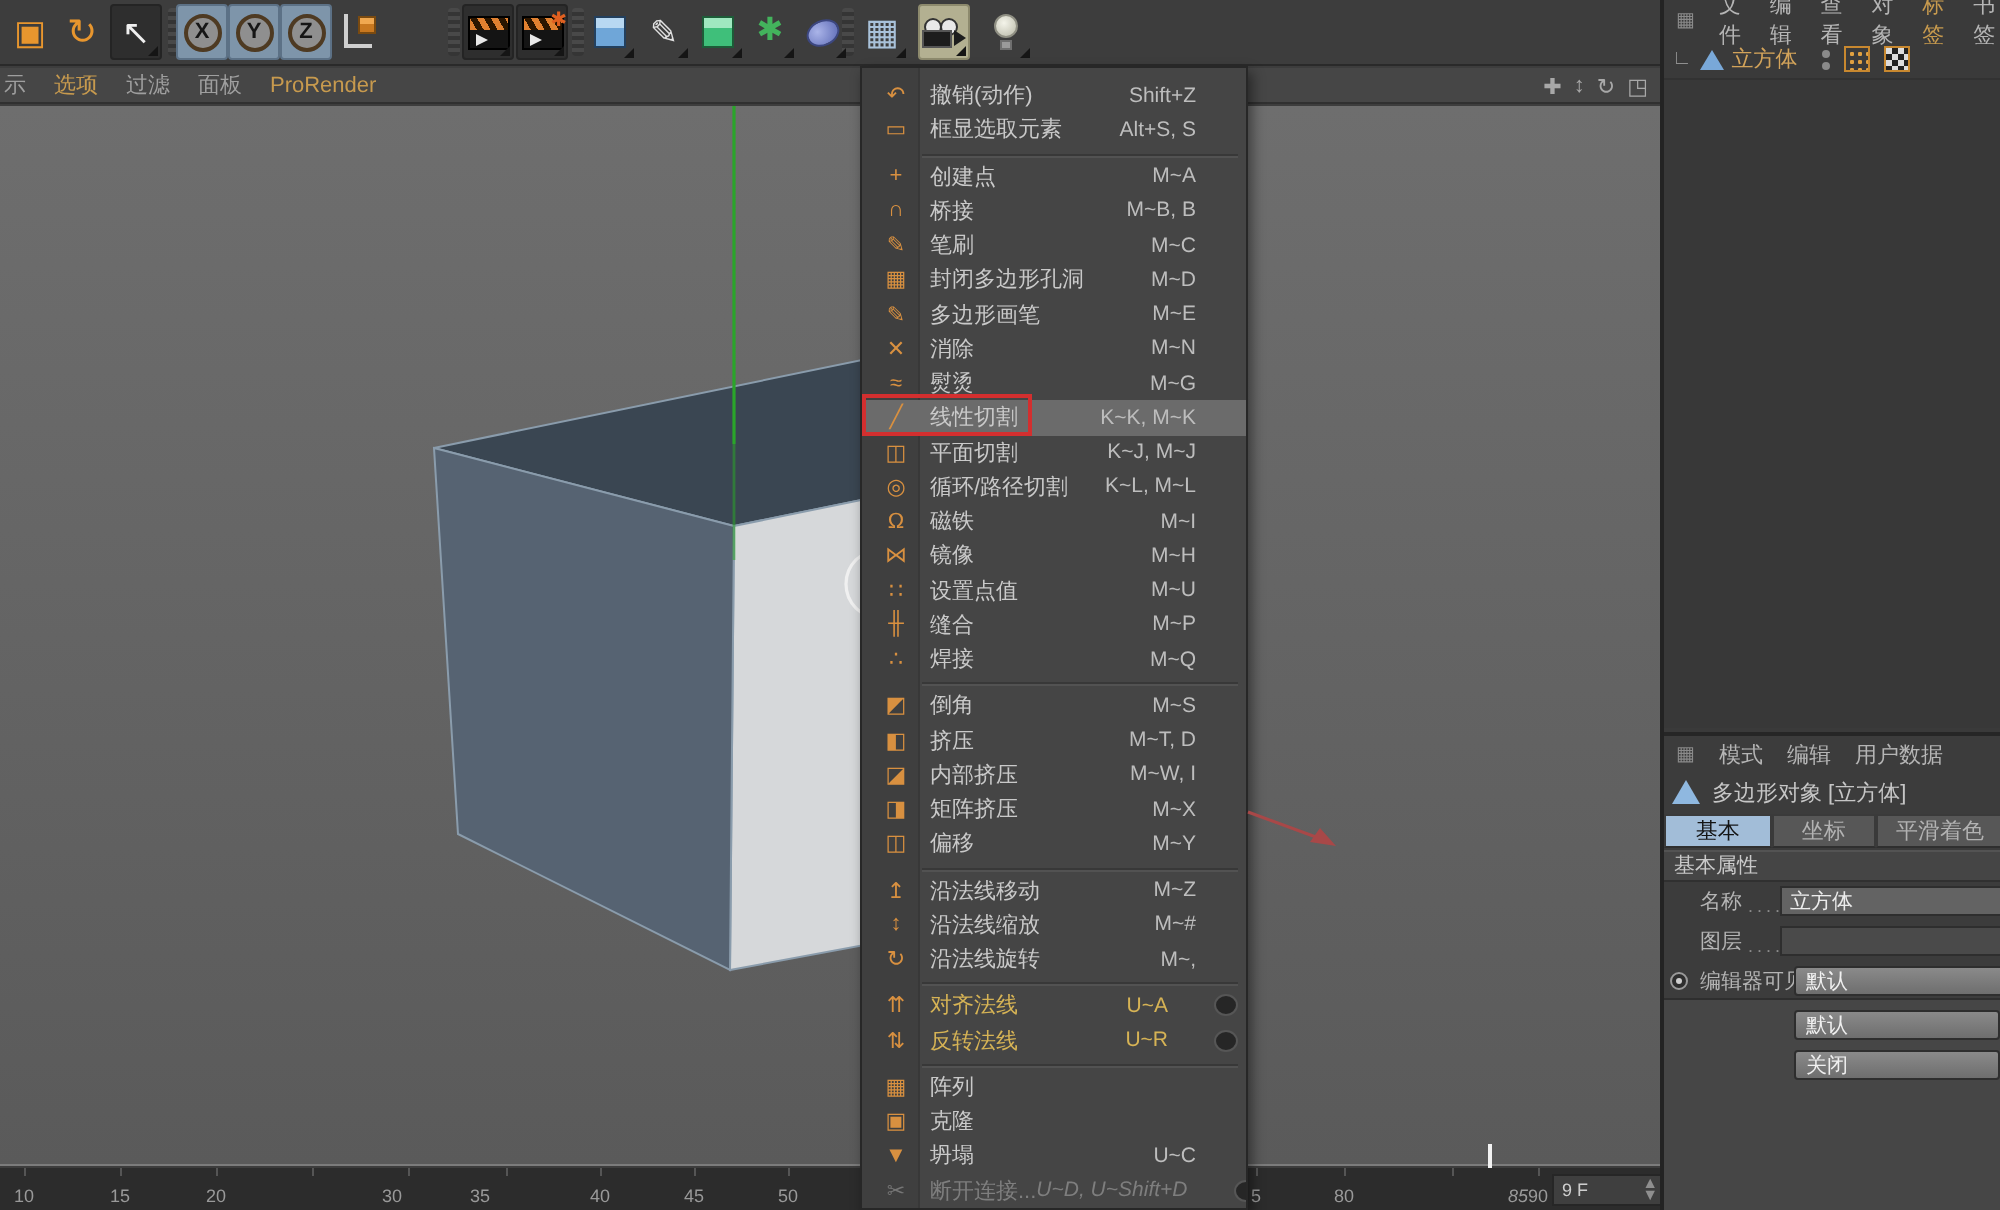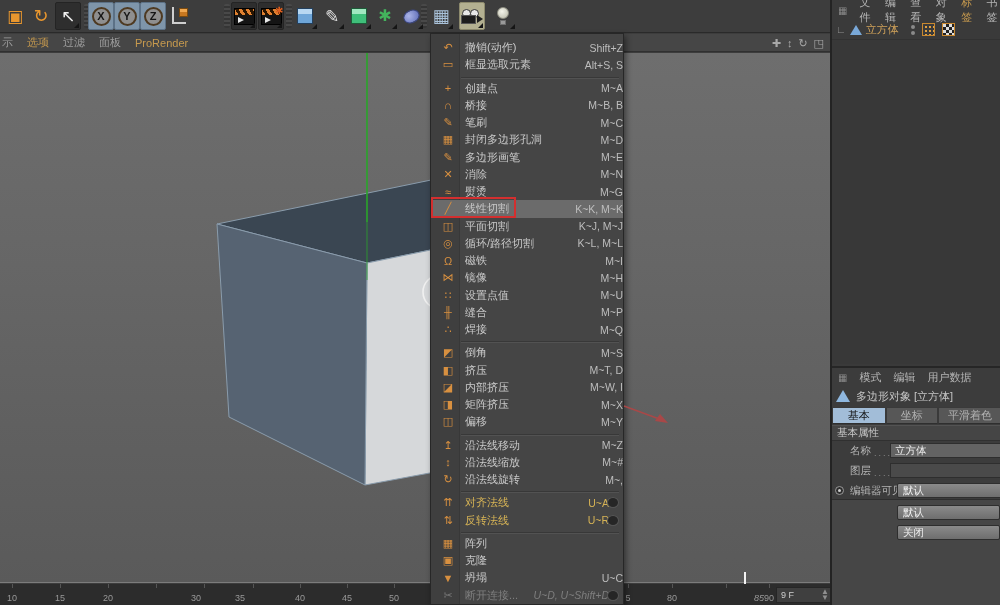--- a/index.html
+++ b/index.html
@@ -63,21 +63,21 @@
   #ctxmenu::before{content:"";position:absolute;left:0;top:0;width:28px;height:100%;background:#3f3f3f;border-right:1px solid #383838;}
   .cm-sep{height:6px;position:relative;}
   .cm-sep::after{content:"";position:absolute;left:30px;right:4px;top:3px;height:1px;background:#383838;box-shadow:0 1px 0 #525252;}
   .cm-item{position:relative;height:17.25px;display:flex;align-items:center;font-size:11px;color:#c9c9c9;padding-left:6px;}
   .cm-item.hl{background:#6b6b6b;}
   .cm-item.gold{color:#d6b355;}
   .cm-item.disabled{color:#7e7e7e;}
   .cm-ic{width:22px;text-align:center;font-size:11px;color:#d89040;flex:0 0 22px;}
   .cm-item.disabled .cm-ic{color:#767676;}
   .cm-lab{padding-left:6px;white-space:nowrap;}
-  .cm-sc{margin-left:auto;padding-right:0;font-size:10.5px;color:#bdbdbd;white-space:nowrap;}
+  .cm-sc{margin-left:auto;padding-right:25px;font-size:10.5px;color:#bdbdbd;white-space:nowrap;}
   .cm-item.gold .cm-sc{color:#d6b355;}
   .cm-item.disabled .cm-sc{color:#7e7e7e;font-style:italic;}
   .cm-gear{flex:0 0 12px;margin-right:4px;margin-left:-2px;width:11px;height:11px;border-radius:50%;background:#262626;border:1px solid #565656;}
 
   
   #rightpanel{position:absolute;left:830px;top:0;width:170px;height:605px;background:#3a3a3a;border-left:2px solid #232323;}
   .rp-menu{display:flex;align-items:center;gap:12px;height:20px;font-size:11px;color:#b5b5b5;padding-left:6px;}
   .rp-menu .gold{color:#c79a4e;}
   .rp-grid{color:#8a8a8a;font-size:10px;}
   #objrow{display:flex;align-items:center;height:19px;font-size:11px;color:#d2a35a;gap:4px;padding-left:4px;}

